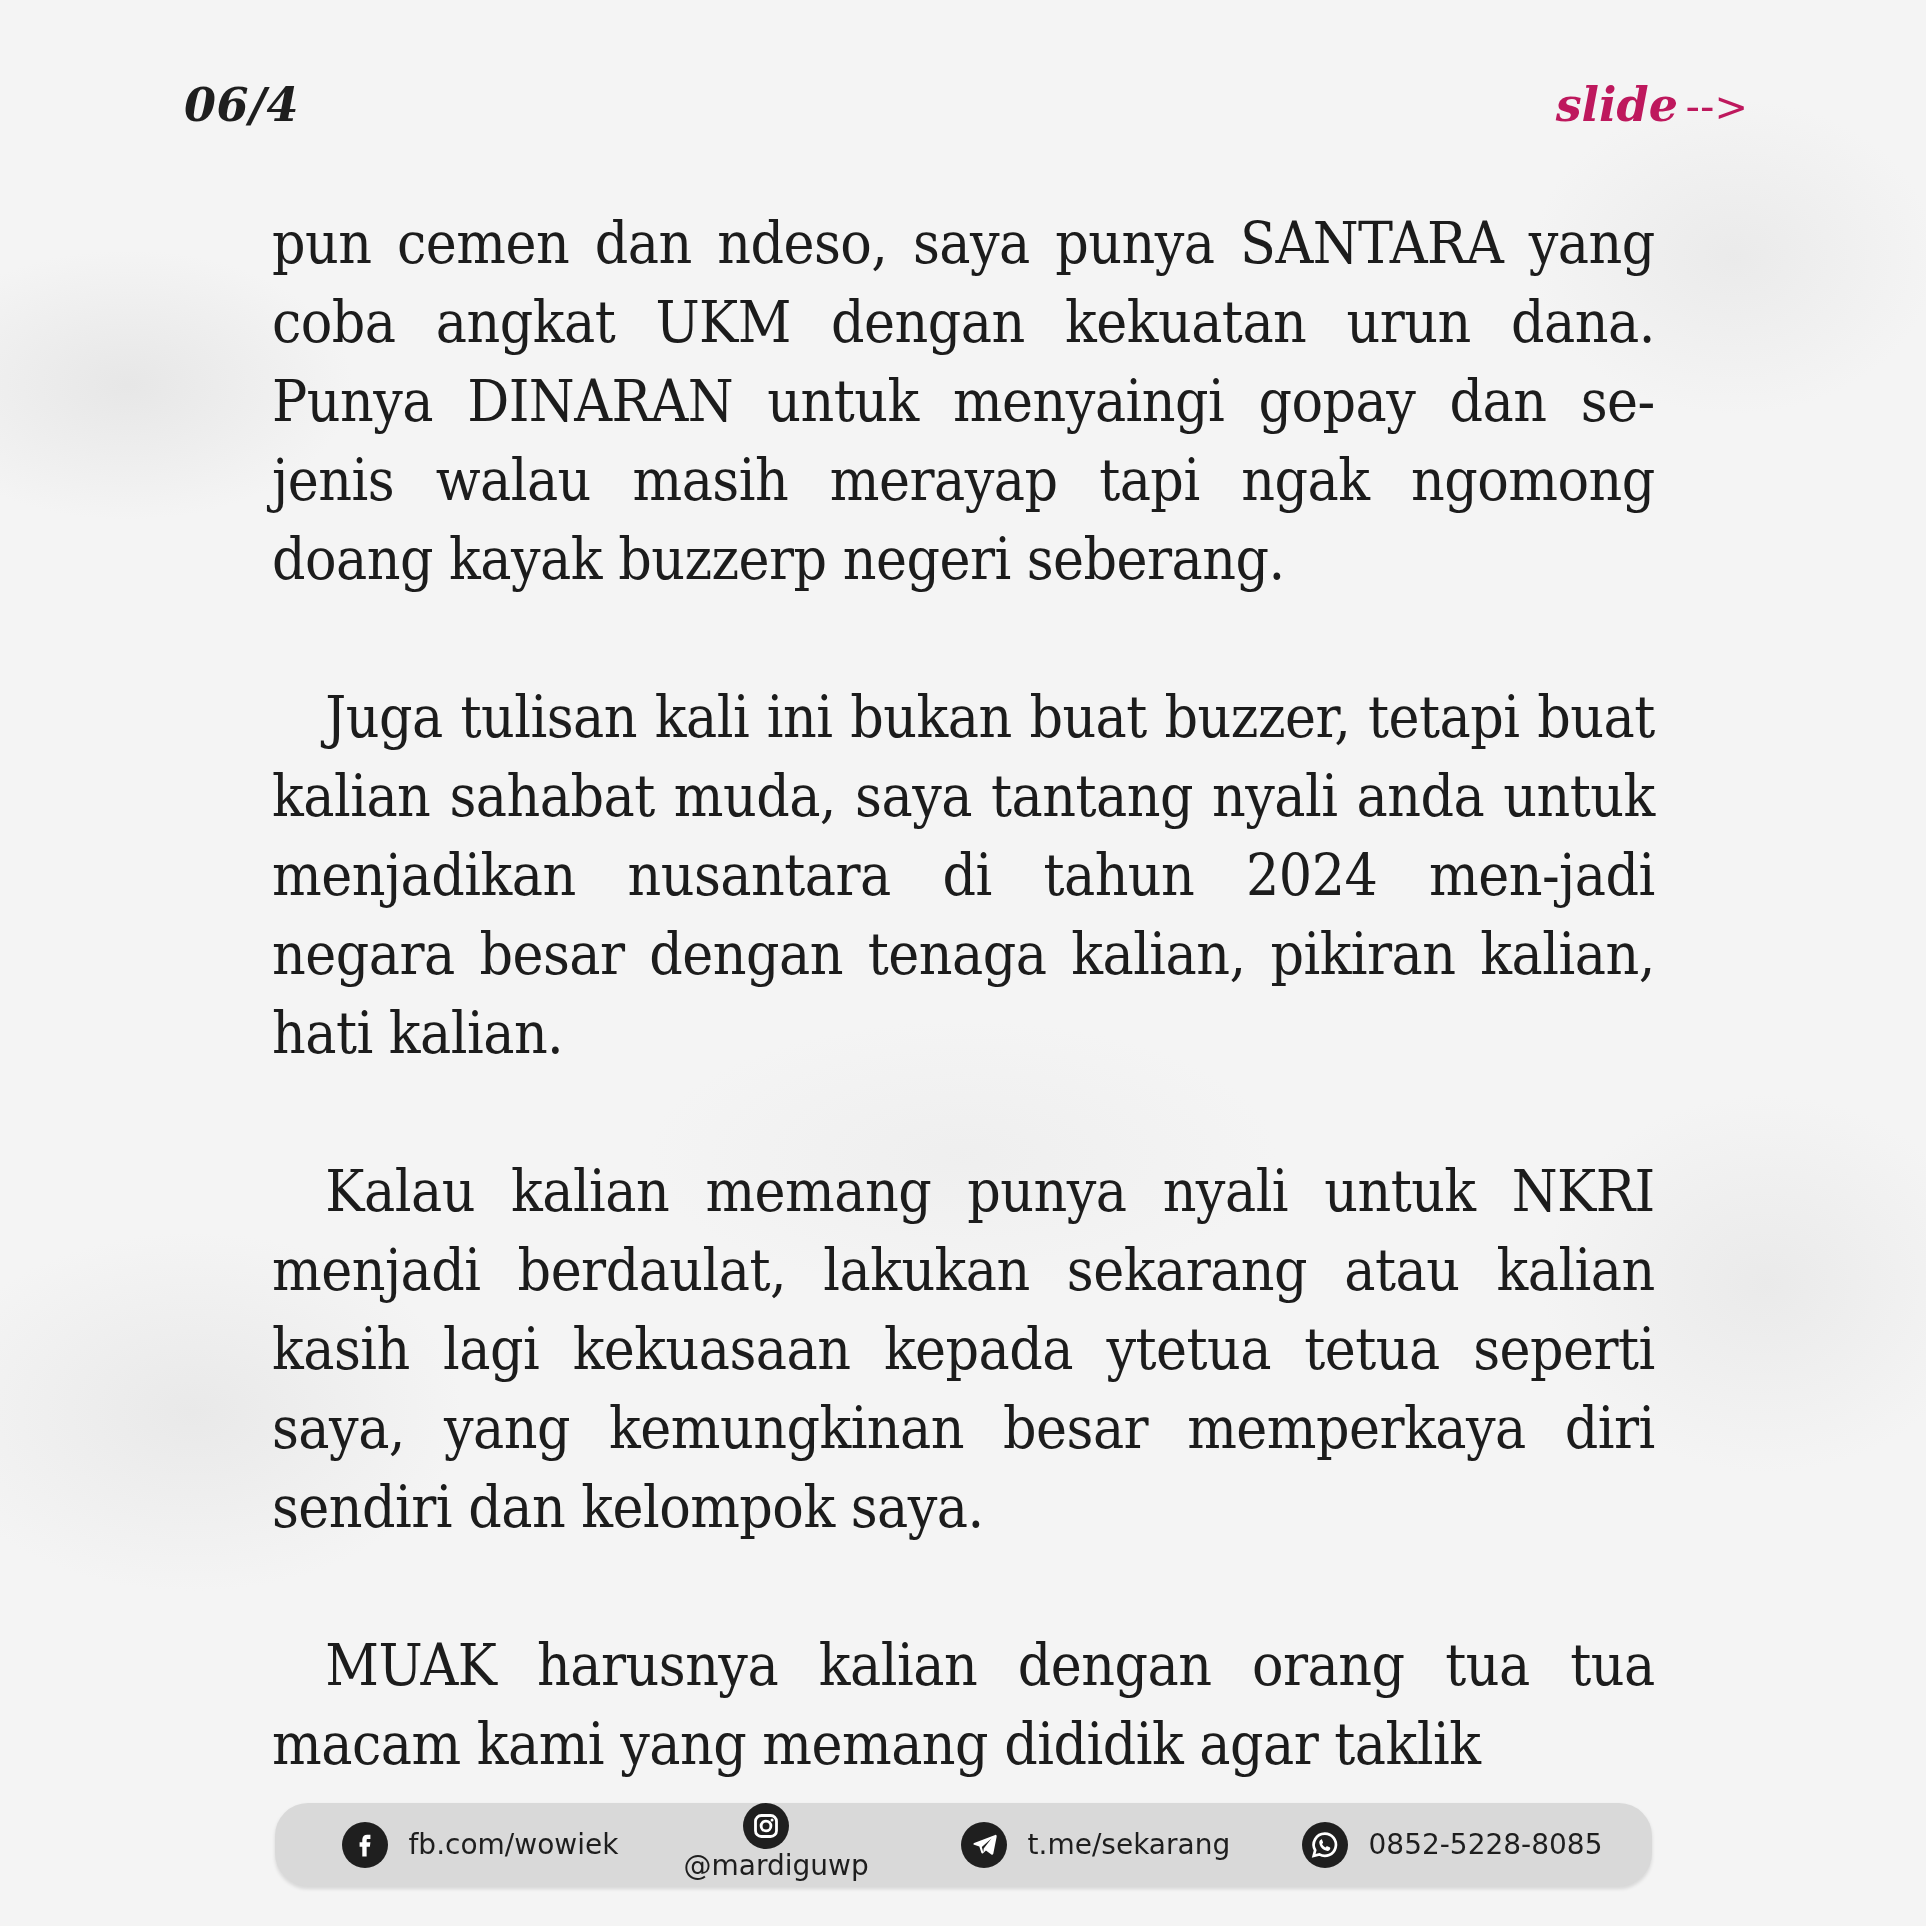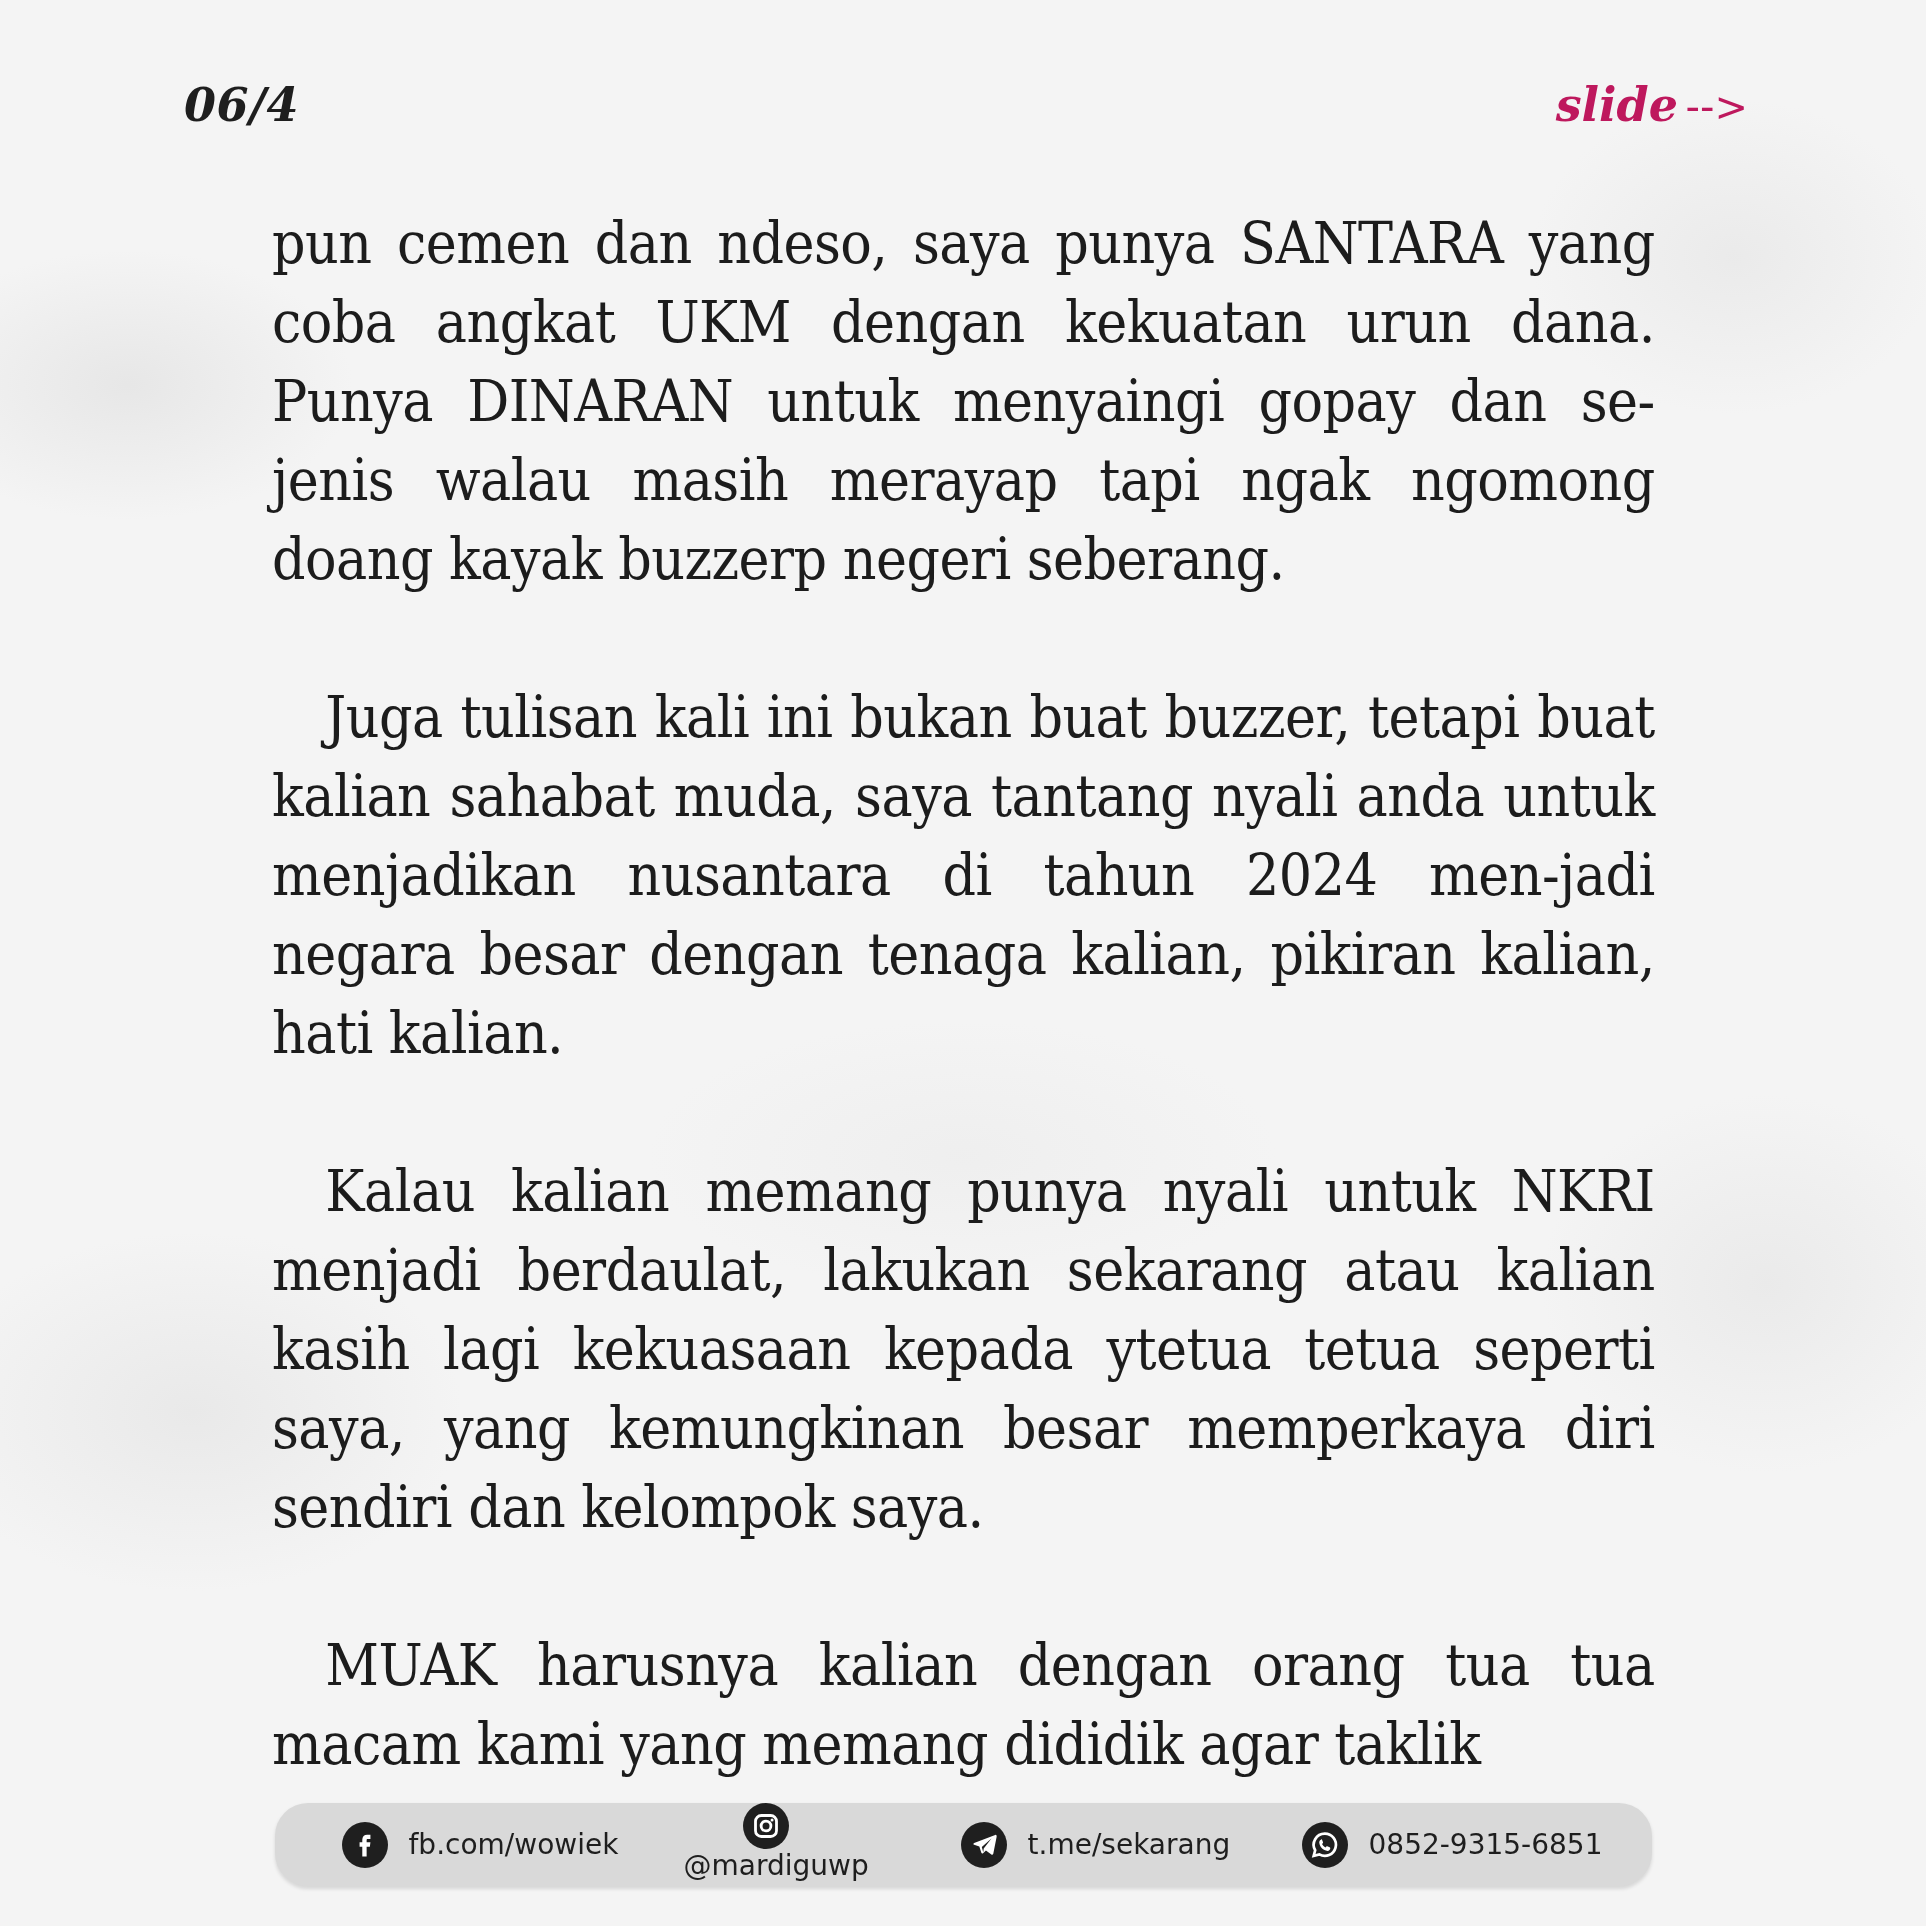--- a/index.html
+++ b/index.html
@@ -112,16 +112,16 @@
     </span>
     <span class="social-label">t.me/sekarang</span>
   </div>
   <div class="social-item" style="left:1027px;">
     <span class="social-icon">
       <svg width="29.5" height="29.5" viewBox="0 0 24 24">
           <path fill="none" stroke="#ffffff" stroke-width="2.2" d="M12 3a9 9 0 0 0-7.8 13.5L3 21l4.6-1.2A9 9 0 1 0 12 3z"></path>
           <path fill="#ffffff" d="M9 7.5c.3 0 .6 0 .8.5l.8 1.9c.1.3 0 .6-.2.8l-.6.7c.6 1.2 1.6 2.2 2.8 2.8l.7-.7c.2-.2.5-.3.8-.2l1.9.8c.4.2.5.5.5.8 0 1.2-1 2.1-2.2 2.1-3.6-.3-6.5-3.2-6.8-6.8 0-1.2.9-2.2 1.5-2.2z"></path>
         </svg>
     </span>
-    <span class="social-label">0852-9315-6851</span>
+    <span class="social-label">0852-5228-8085</span>
   </div>
 </div>
 
 
 </body></html>

